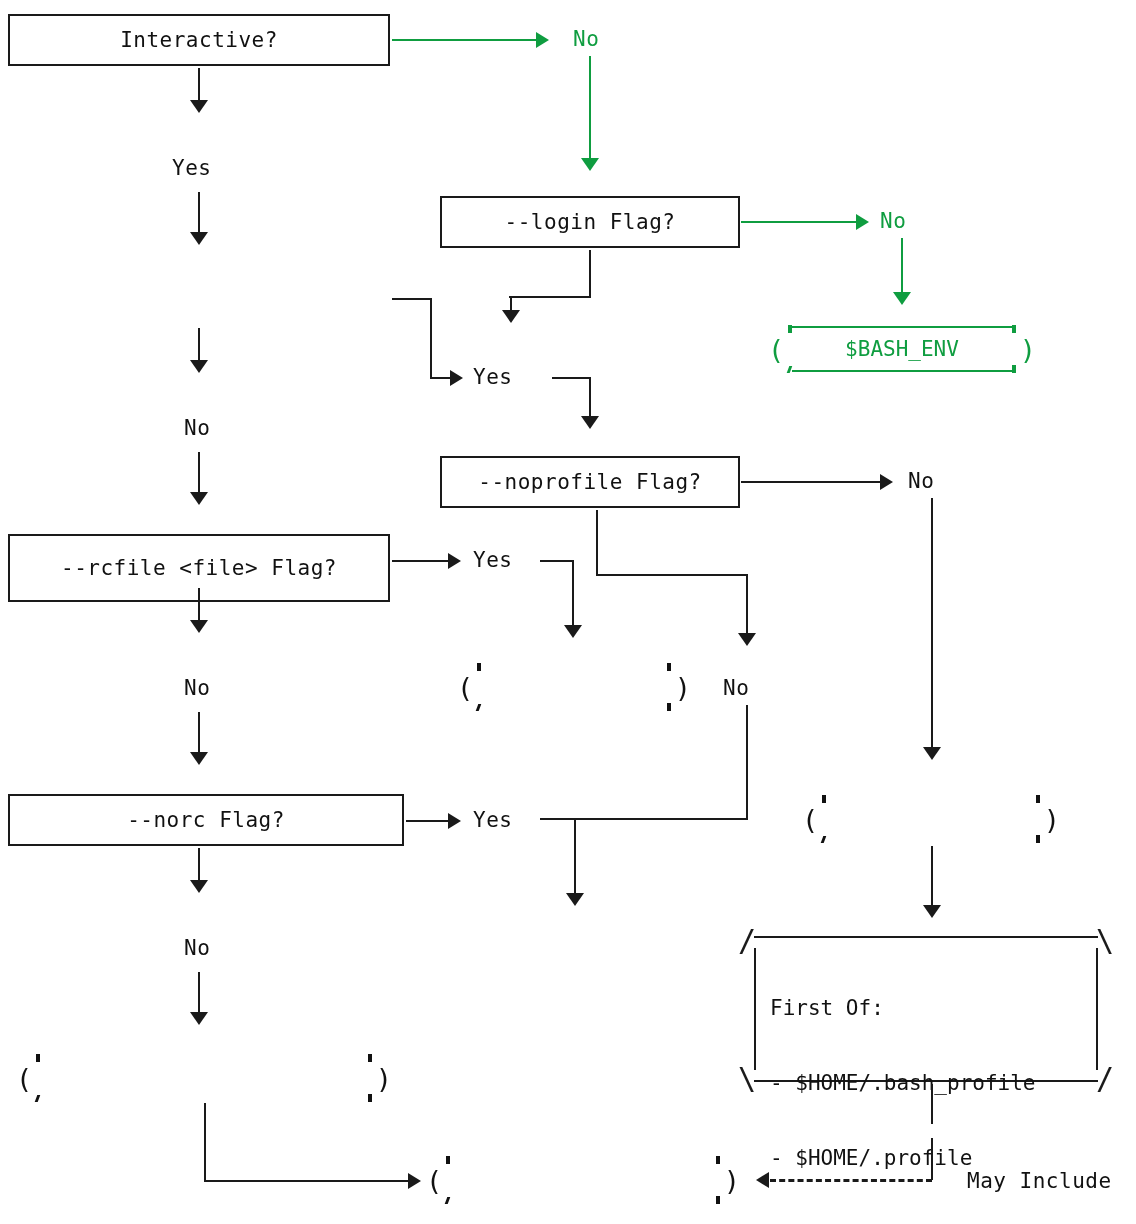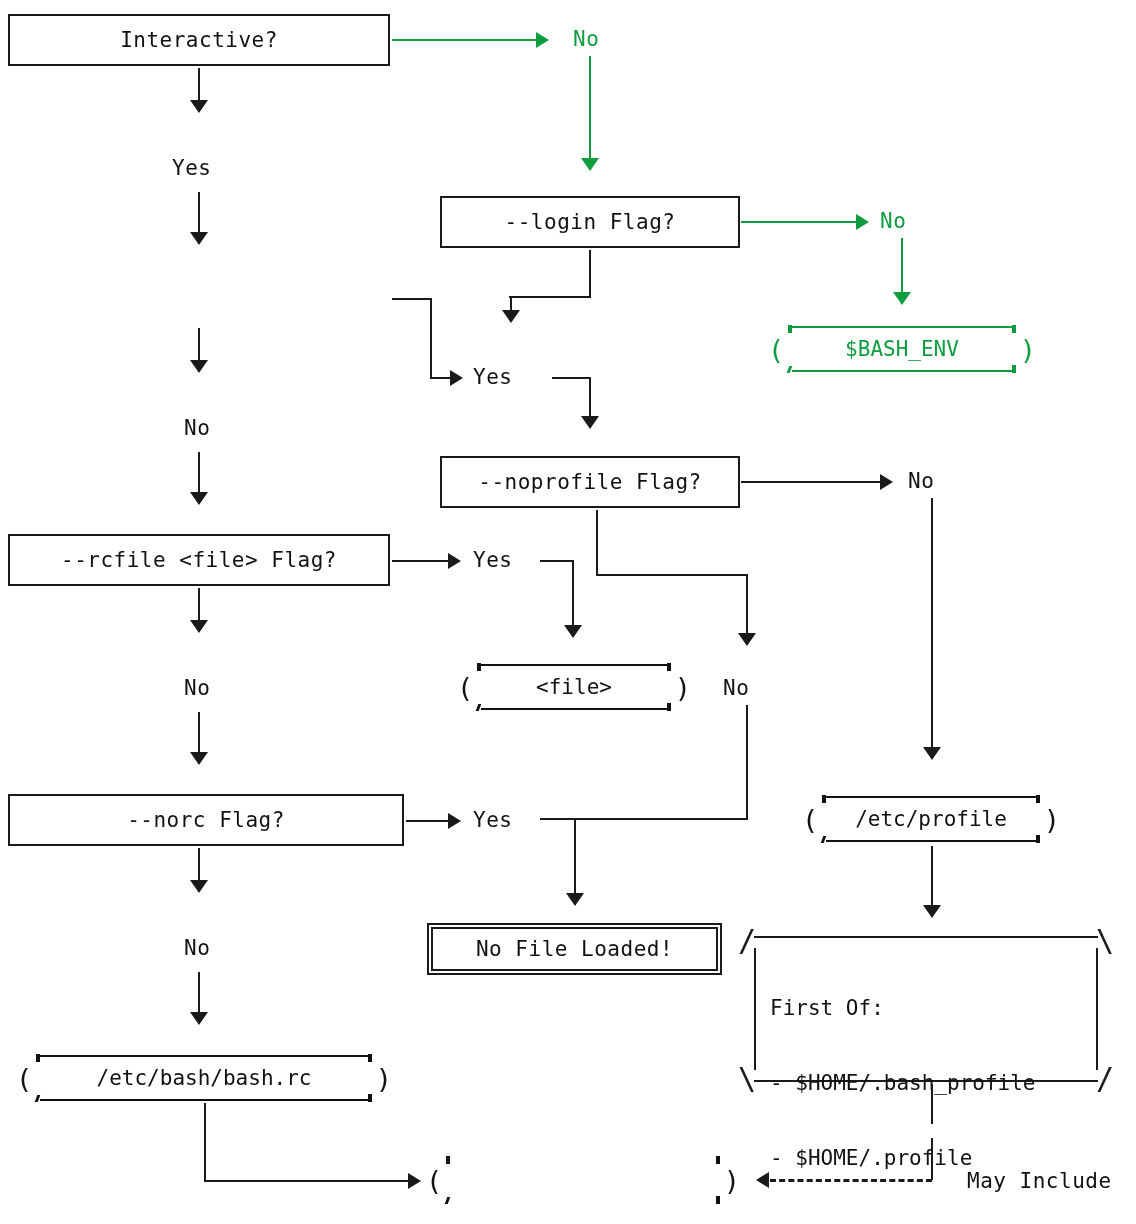--- a/index.html
+++ b/index.html
@@ -104,78 +104,72 @@
 </head>
 <body>
 
 <div id="stage">
 
   <div class="box" style="left:8px;top:14px;width:382px;height:52px;">
     <span>Interactive?</span>
   </div>
 
 
-  <div class="box" style="left:8px;top:534px;width:382px;height:52px;">
+  <div class="box" style="left:8px;top:534px;width:382px;height:68px;">
     <span>--rcfile &lt;file&gt; Flag?</span>
   </div>
 
   <div class="box" style="left:8px;top:794px;width:396px;height:52px;">
     <span>--norc Flag?</span>
   </div>
 
   <div class="box" style="left:440px;top:456px;width:300px;height:52px;">
     <span>--noprofile Flag?</span>
   </div>
 
   <div class="box" style="left:440px;top:196px;width:300px;height:52px;">
     <span>--login Flag?</span>
   </div>
 
-  <div class="box dbl" style="left:427px;top:923px;width:295px;height:52px;">
-    <span>No File Loaded!</span>
-  </div>
 
   <div class="rbox green" style="left:766px;top:326px;width:272px;height:46px;">
     <span class="par l">(</span>
     <span class="par r">)</span>
     <span class="tick tl"></span>
     <span class="tick tr"></span>
     <span class="tick bl"></span>
     <span class="tick br"></span>
     <span class="inner">$BASH_ENV</span>
   </div>
 
   <div class="rbox" style="left:455px;top:664px;width:238px;height:46px;">
     <span class="par l">(</span>
     <span class="par r">)</span>
     <span class="tick tl"></span>
     <span class="tick tr"></span>
     <span class="tick bl"></span>
     <span class="tick br"></span>
-    <span class="inner">&lt;file&gt;</span>
   </div>
 
   <div class="rbox" style="left:800px;top:796px;width:262px;height:46px;">
     <span class="par l">(</span>
     <span class="par r">)</span>
     <span class="tick tl"></span>
     <span class="tick tr"></span>
     <span class="tick bl"></span>
     <span class="tick br"></span>
-    <span class="inner">/etc/profile</span>
   </div>
 
   <div class="rbox" style="left:14px;top:1055px;width:380px;height:46px;">
     <span class="par l">(</span>
     <span class="par r">)</span>
     <span class="tick tl"></span>
     <span class="tick tr"></span>
     <span class="tick bl"></span>
     <span class="tick br"></span>
-    <span class="inner">/etc/bash/bash.rc</span>
   </div>
 
   <div class="rbox" style="left:424px;top:1157px;width:318px;height:46px;">
     <span class="par l">(</span>
     <span class="par r">)</span>
     <span class="tick tl"></span>
     <span class="tick tr"></span>
     <span class="tick bl"></span>
     <span class="tick br"></span>
   </div>

